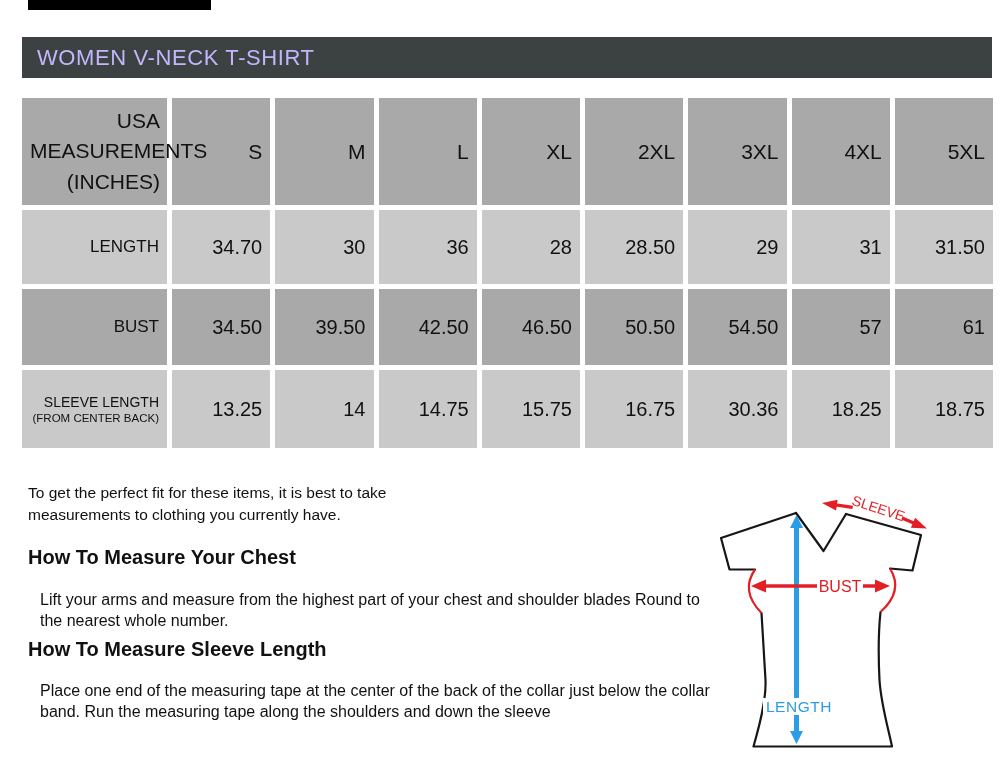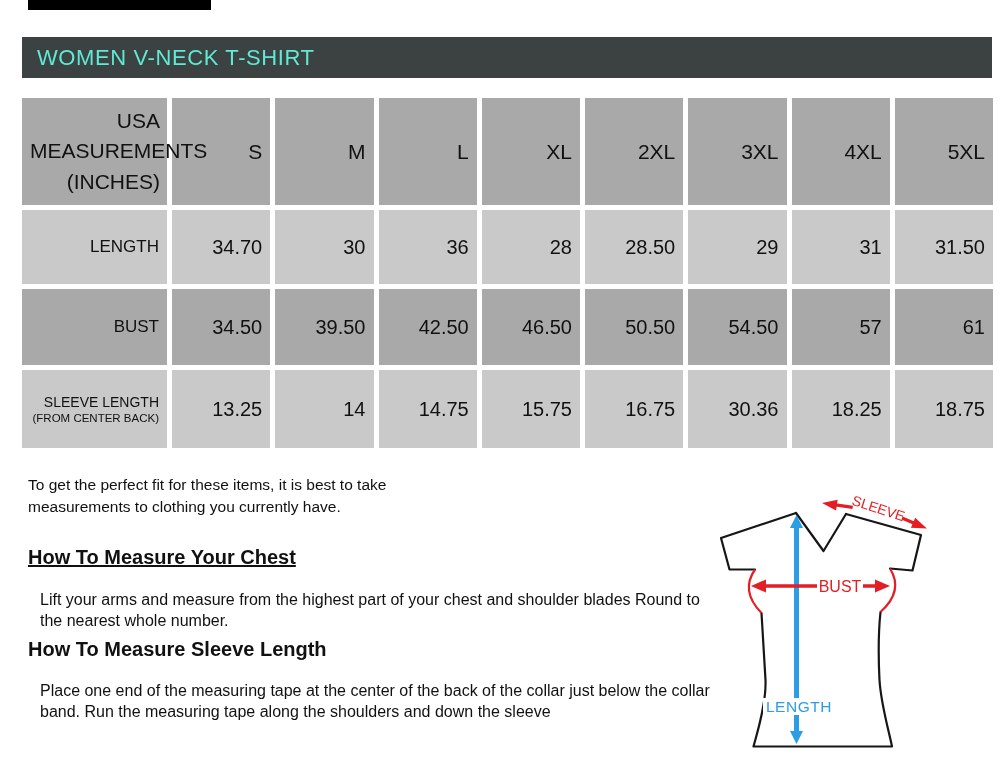--- a/index.html
+++ b/index.html
@@ -7,21 +7,21 @@
     --row-dark:#a9a9a9; --row-light:#c9c9c9;
   }
   html,body{margin:0;padding:0;background:#fff;}
   #canvas{
     position:relative;width:1000px;height:773px;background:#fff;overflow:hidden;
     font-family:"Liberation Sans", sans-serif;color:#111;
   }
   .top-strip{position:absolute;left:28px;top:0;width:183px;height:10px;background:#000;}
   .title-bar{
     position:absolute;left:22px;top:37px;width:970px;height:41px;
-    background:var(--title-bar-bg,#3c4141);color:#5eead4;display:flex;align-items:center;
+    background:var(--title-bar-bg,#3c4141);color:#c4b5fd;display:flex;align-items:center;
     box-sizing:border-box;padding-left:15px;font-size:22px;letter-spacing:0.6px;
   }
   table.size-chart{
     position:absolute;left:17px;top:93px;width:981px;
     border-collapse:separate;border-spacing:5px;table-layout:fixed;
   }
   table.size-chart td, table.size-chart th{
     text-align:right;vertical-align:middle;font-weight:normal;padding:8px;
   }
   tr.hdr td{background:var(--row-dark,#a9a9a9);height:86px;font-size:21px;}
@@ -29,24 +29,24 @@
   tr.r-bust td{background:var(--row-dark,#a9a9a9);height:60px;}
   tr.r-sleeve td{background:var(--row-light,#c9c9c9);height:62px;}
   td.corner{font-size:15px;line-height:1.45;}
   td.corner .wrapbox{width:130px;margin:0 auto;}
   td.rowlabel{font-size:17px;}
   td.val{font-size:20px;}
   .sleeve-label{font-size:14px;display:block;}
   .sleeve-sublabel{font-size:11.5px;display:block;margin-top:2px;}
   .intro{
     position:absolute;left:28px;top:466px;width:410px;
-    font-size:15.5px;line-height:1.42;margin-top:8px;
+    font-size:15.5px;line-height:1.42;
   }
   .h-measure{position:absolute;left:28px;font-size:20px;font-weight:bold;margin:0;}
-  .h-chest{top:546px;text-decoration:underline;}
+  .h-chest{top:546px;}
   .h-sleevelen{top:638px;}
   .p-measure{position:absolute;left:28px;font-size:16px;line-height:1.32;margin:12px;}
   .p-chest{top:577px;width:668px;}
   .p-sleevelen{top:668px;width:672px;}
   .diagram{position:absolute;left:700px;top:470px;width:300px;height:303px;}
   .outline{fill:none;stroke:#161616;stroke-width:2.2;stroke-linejoin:round;stroke-linecap:round;}
   .red-line{stroke:var(--red,#e31e24);stroke-width:3.4;fill:none;}
   .red-curve{stroke:var(--red,#e31e24);stroke-width:2.2;fill:none;}
   .red-fill{fill:var(--red,#e31e24);}
   .blue-line{stroke:var(--blue,#2b9de4);stroke-width:5;fill:none;}

